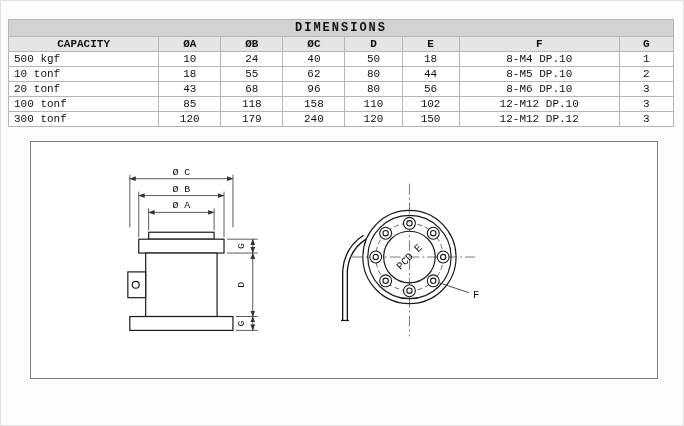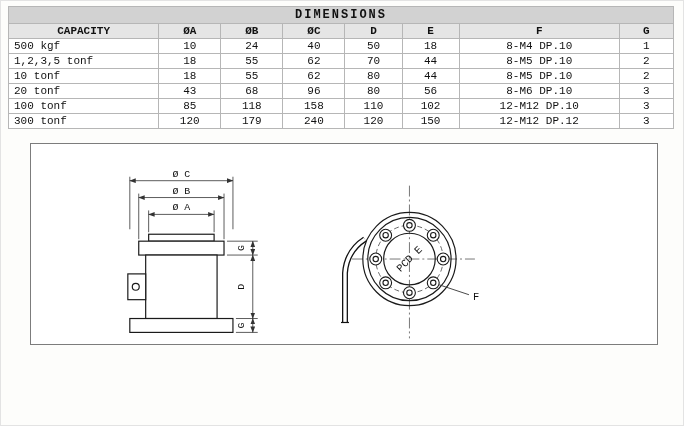--- a/index.html
+++ b/index.html
@@ -1,37 +1,37 @@
 <!DOCTYPE html>
 <html><head>
 <meta charset="utf-8">
 <style>
   *{box-sizing:border-box;}
   html,body{margin:0;padding:0;background:#ffffff;}
   body{font-family:"Liberation Mono","DejaVu Sans Mono",monospace;}
   .page{
     width:684px;height:426px;background:#fdfdfb;
-    padding:5px 7px;border:1px solid #e3e3e3;position:relative;
+    padding:18px 7px;border:1px solid #e3e3e3;position:relative;
   }
   table.dim-table{
     border-collapse:collapse;width:666px;table-layout:fixed;
     border:1px solid #9a9a9a;background:#fff;
   }
   .dim-table th,.dim-table td{
     border:1px solid #b6b6b6;font-size:11px;color:#111;
     padding:0 4px;height:15px;line-height:14px;overflow:hidden;white-space:nowrap;
   }
   .dim-table th{background:#e5e5e5;font-weight:bold;text-align:center;}
   .dim-table th.title-cell{
     background:#d2d2d2;font-size:12px;letter-spacing:2px;height:17px;
   }
   .dim-table td{text-align:center;background:#fff;}
   .dim-table td.cap-cell{text-align:left;padding-left:5px;}
   .drawing-box{
-    margin:14px 0 0 22px;width:628px;height:202px;
+    margin:14px 0 0 22px;width:628px;height:238px;
     border:1px solid #7c7c7c;background:#fff;
   }
   svg text{font-family:"Liberation Mono","DejaVu Sans Mono",monospace;}
 </style>
 </head>
 <body>
 
 <div class="page">
 
   <table class="dim-table">
@@ -65,30 +65,20 @@
           <td class="cap-cell">500 kgf</td>
           <td>10</td>
           <td>24</td>
           <td>40</td>
           <td>50</td>
           <td>18</td>
           <td>8-M4 DP.10</td>
           <td>1</td>
         </tr>
         <tr>
-          <td class="cap-cell">1,2,3,5 tonf</td>
-          <td>18</td>
-          <td>55</td>
-          <td>62</td>
-          <td>70</td>
-          <td>44</td>
-          <td>8-M5 DP.10</td>
-          <td>2</td>
-        </tr>
-        <tr>
           <td class="cap-cell">10 tonf</td>
           <td>18</td>
           <td>55</td>
           <td>62</td>
           <td>80</td>
           <td>44</td>
           <td>8-M5 DP.10</td>
           <td>2</td>
         </tr>
         <tr>

